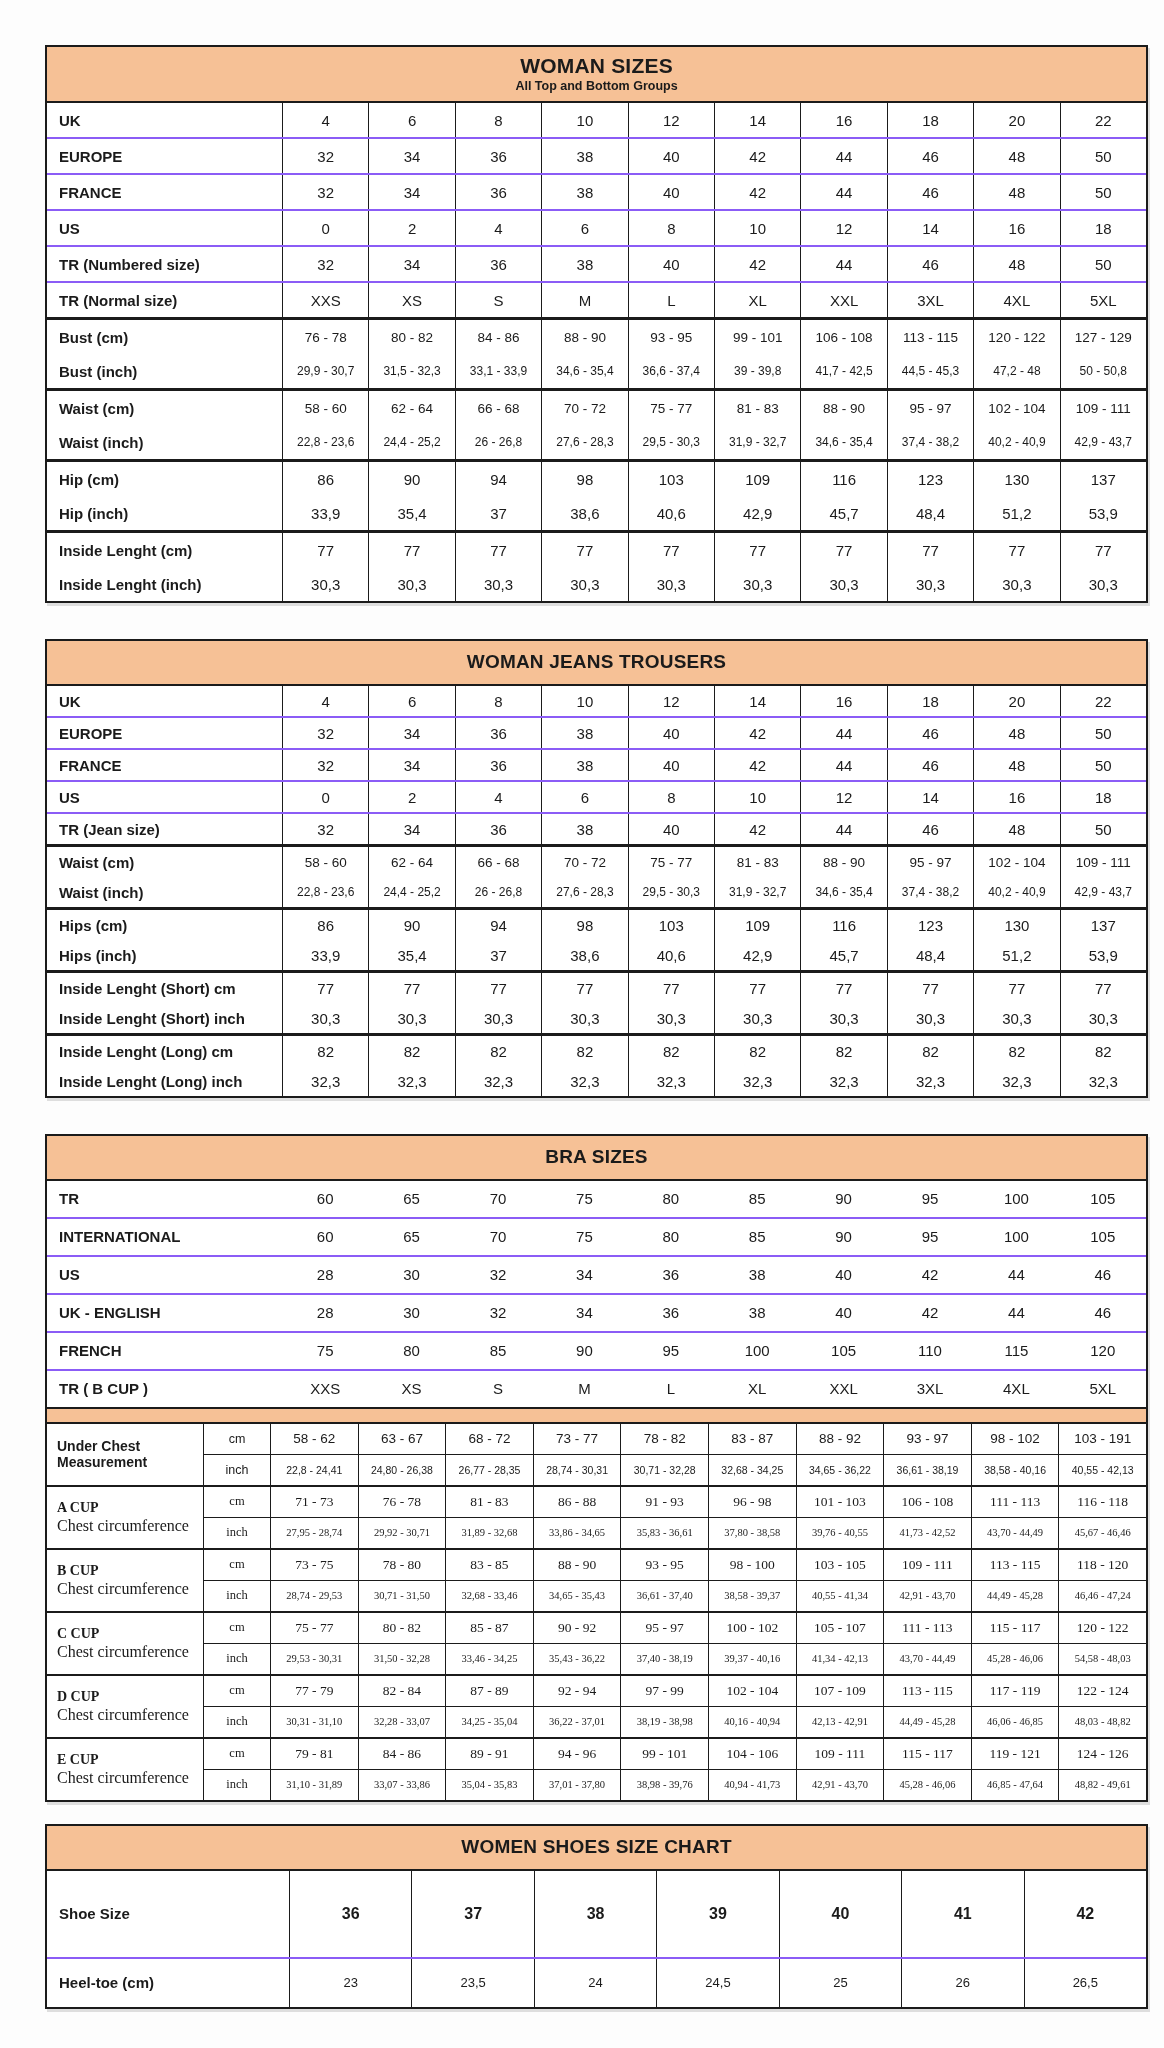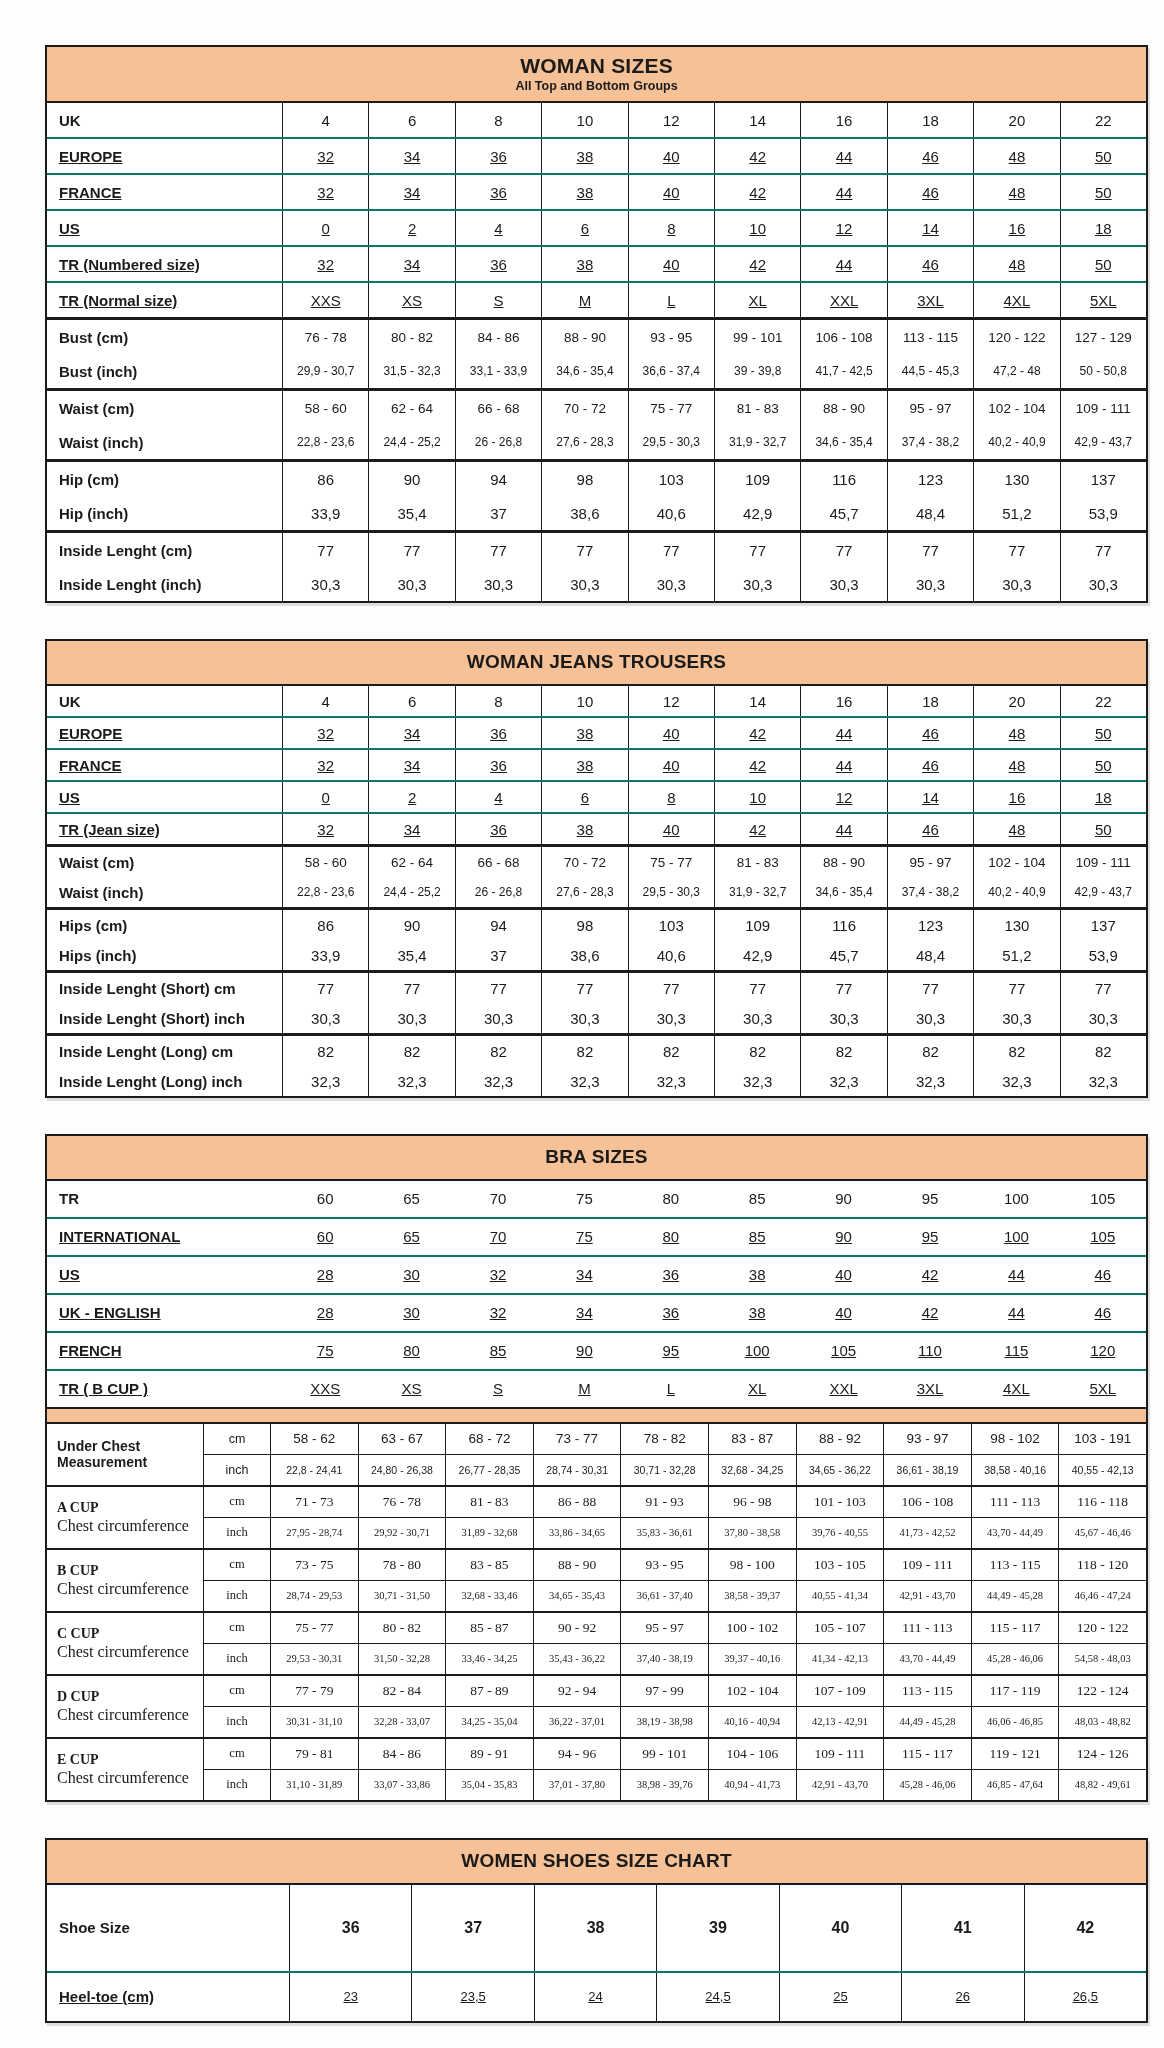--- a/index.html
+++ b/index.html
@@ -6,40 +6,40 @@
   body{
     width:1164px;height:2048px;overflow:hidden;background:#fdfdfd;
     font-family:"Liberation Sans", sans-serif;color:#1b1b1b;
     -webkit-font-smoothing:antialiased;
   }
   .page{box-sizing:border-box;width:1164px;height:2048px;padding:45px 16px 0 45px;}
   section.stable{
     border:2.5px solid #1b1b1b;background:#fff;
     box-shadow:2px 3px 0 0 #dedede;
   }
-  .mb1{margin-bottom:36px}.mb2{margin-bottom:36px}.mb3{margin-bottom:36px}
+  .mb1{margin-bottom:36px}.mb2{margin-bottom:36px}.mb3{margin-bottom:22px}
   .thead{
     background:var(--accent,#f6c196);
     border-bottom:2.5px solid #1b1b1b;
     text-align:center;padding:6px 0 7px 0;
   }
   .ttitle{font-weight:bold;font-size:21px;letter-spacing:.2px;line-height:1.25;}
   .tsub{font-weight:bold;font-size:12.5px;line-height:1.2;}
   .thead.slim{padding:9px 0 10px 0;}
   .thead.slim .ttitle{font-size:19px;}
 
   
   .trow{display:grid;grid-template-columns:235px repeat(10,1fr);}
   .cols7 .trow{grid-template-columns:242px repeat(7,1fr);}
   .trow>div{display:flex;align-items:center;justify-content:center;min-height:34px;}
   .t2 .trow>div{min-height:30px;}
   .bra-top .trow>div{min-height:36px;}
   .shoes .trow>div{min-height:48px;}
   .shoes .trow.tall>div{min-height:86px;}
-  .sep-line{border-top:2px solid #0f766e;text-decoration:underline;}
+  .sep-line{border-top:2px solid #8b5cf6;}
   .sep-thick{border-top:3px solid #1b1b1b;}
   .sep-none{border-top:none;}
   .rlabel{justify-content:flex-start !important;padding-left:12px;font-weight:bold;font-size:15px;text-align:center;}
   .cell{border-left:1.5px solid #1b1b1b;}
   .bare .cell{border-left:none;}
   .v-md{font-size:15px;}
   .v-rg{font-size:13.5px;}
   .v-sm{font-size:12px;}
   .v-xs{font-size:10.5px;}
   .v-bd{font-size:16px;font-weight:bold;}

